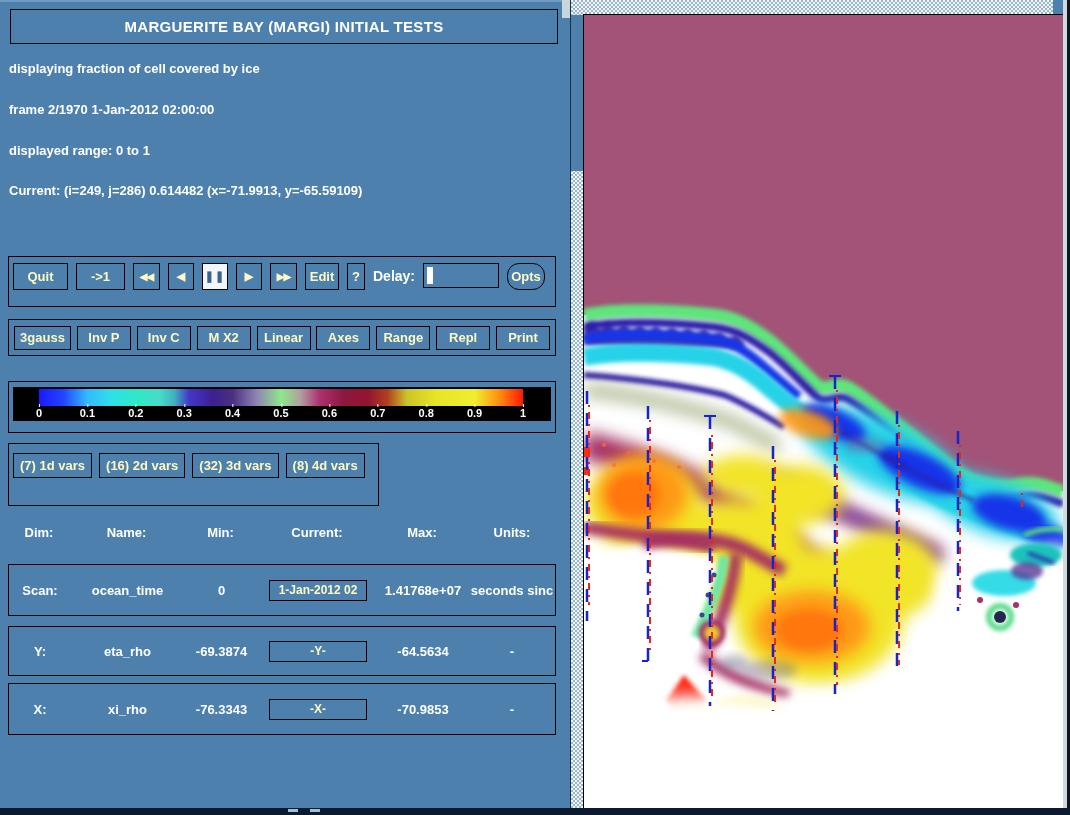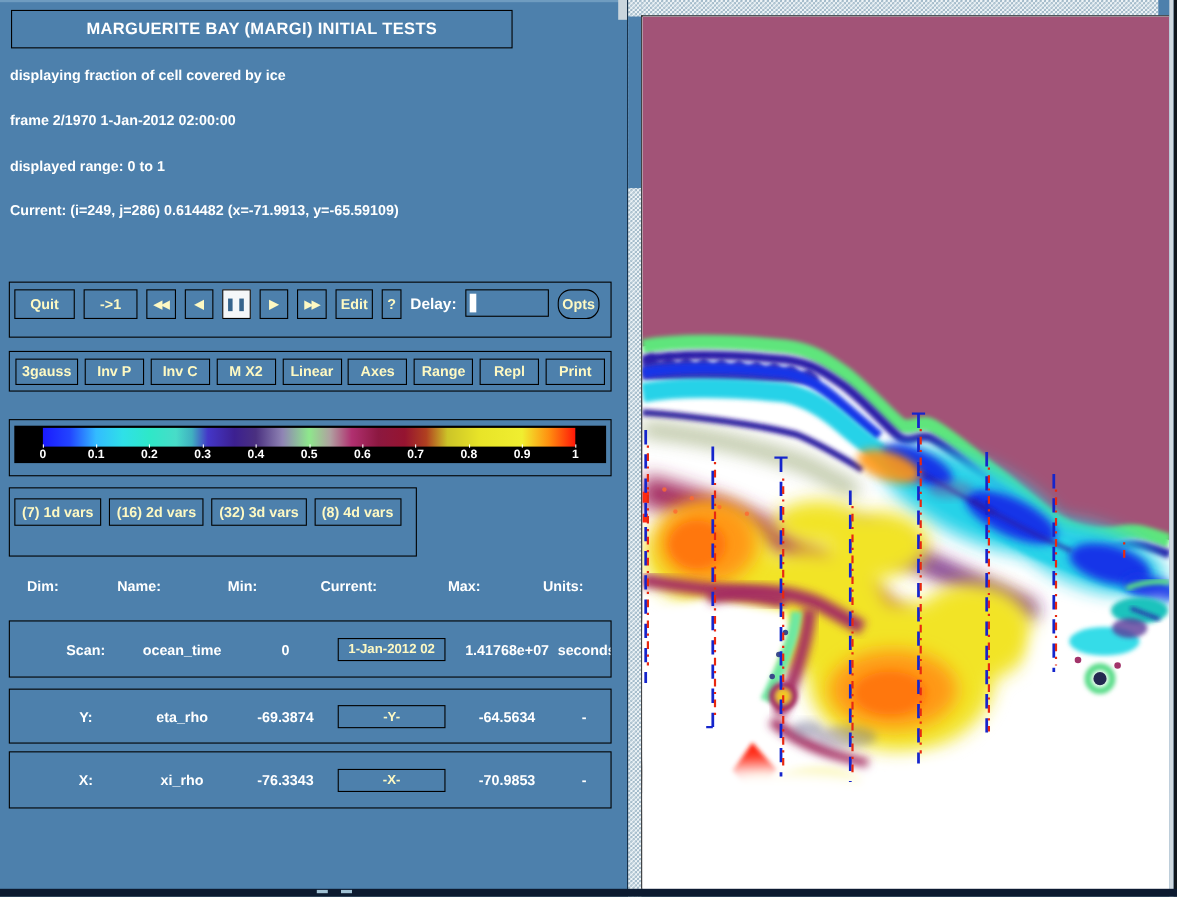--- a/index.html
+++ b/index.html
@@ -4,21 +4,21 @@
 <style>
   html,body{margin:0;padding:0;background:#222;}
   #app{
     position:relative; width:1070px; height:815px; overflow:hidden;
     background:#4d80ac; font-family:"Liberation Sans",sans-serif;
     font-weight:bold; color:#fff; -webkit-font-smoothing:none;
   }
   .abs{position:absolute;}
   .box{border:1px solid #000; box-sizing:border-box;}
   
-  .title-box{left:10px; top:9px; width:456px; height:35px;
+  .title-box{left:10px; top:9px; width:548px; height:35px;
     display:flex; align-items:center; justify-content:center;
     font-size:15px; letter-spacing:.3px;}
   .info-line{left:9px; font-size:13px; white-space:nowrap;}
   .transport-box{left:8px; top:256px; width:548px; height:51px;
     display:flex; gap:8px; align-items:flex-start; padding:6px 4px;}
   .btn{background:transparent; border:1px solid #000; color:#fef9c3;
     display:flex; align-items:center; justify-content:center;
     font-family:inherit; font-weight:bold; font-size:13px;
     height:27px; box-sizing:border-box; cursor:default; padding:0;}
   .w-quit{width:55px;} .w-first{width:49px;} .w-arrow{width:26px; font-size:11px;}
@@ -44,21 +44,21 @@
   .cb5{left:50%;} .cb6{left:60%;} .cb7{left:70%;} .cb8{left:80%;} .cb9{left:90%;} .cb10{left:100%;}
   
   .vars-box{left:8px; top:443px; width:371px; height:63px;
     display:flex; gap:7px; align-items:flex-start; padding:9px 4px;}
   .var-btn{height:25px; font-size:13px; padding:0 6px;}
   
   .dim-grid{display:grid; grid-template-columns:62px 113px 75px 118px 92px 1fr;
     align-items:center; font-size:13px;}
   .dim-grid span{text-align:center; overflow:hidden; white-space:nowrap;}
   .dim-header{left:8px; top:524px; width:548px; height:16px;}
-  .dim-row{left:8px; width:548px;padding-left:38px;}
+  .dim-row{left:8px; width:548px;}
   .row-scan{top:564px; height:52px;}
   .row-y{top:626px; height:50px;}
   .row-x{top:683px; height:52px;}
   .dim-btn{width:98px; height:21px; margin:0 auto; font-size:12px;
     overflow:hidden; white-space:nowrap;}
   
   .checker{
     background-image:
       linear-gradient(45deg,#9db6c6 25%,transparent 25%,transparent 75%,#9db6c6 75%),
       linear-gradient(45deg,#9db6c6 25%,#eef4f7 25%,#eef4f7 75%,#9db6c6 75%);

